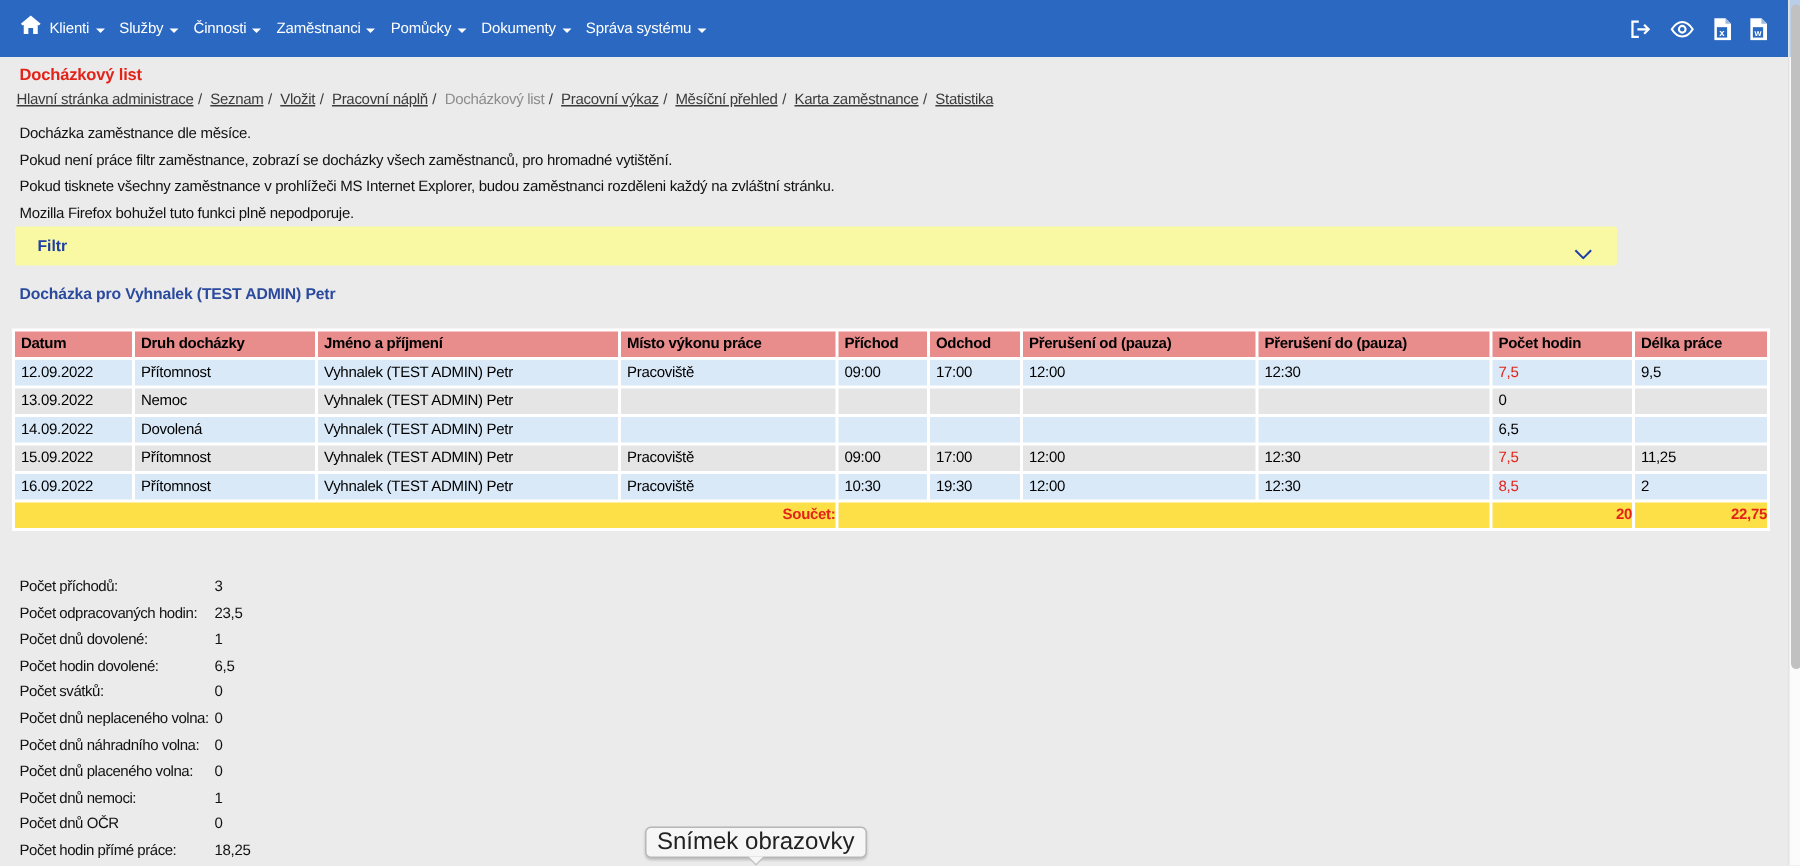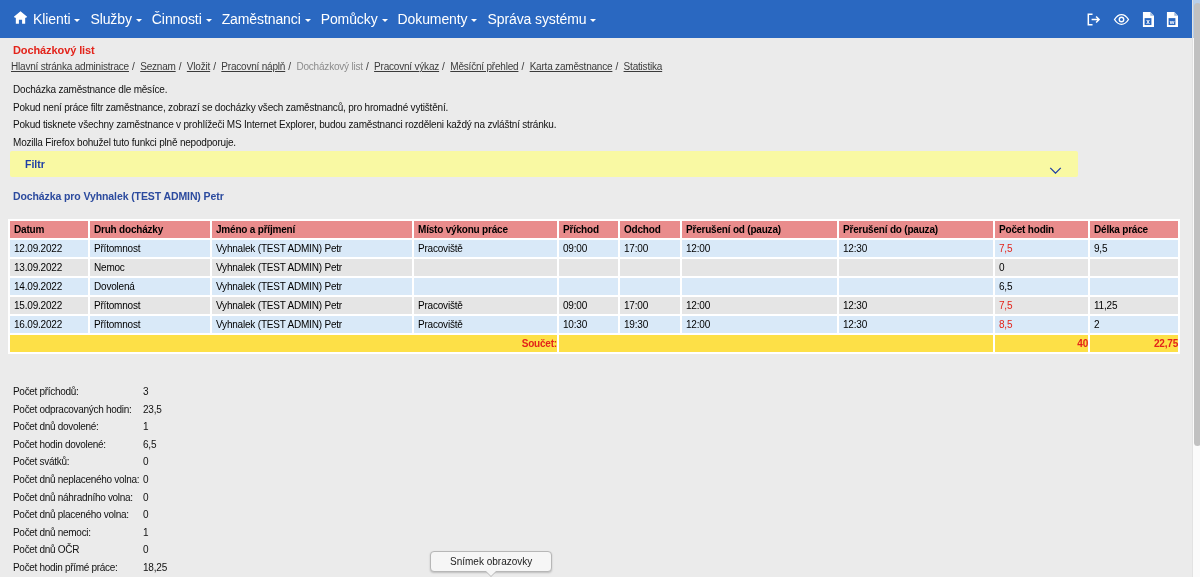--- a/index.html
+++ b/index.html
@@ -2,21 +2,21 @@
 <html><head>
 <meta charset="utf-8">
 <style>
   * { margin:0; padding:0; box-sizing:border-box; }
   html,body { width:1200px; height:577px; background:#ebebeb; font-family:"Liberation Sans",sans-serif; overflow:hidden; position:relative; }
 
   
   .navbar { position:absolute; left:0; top:0; width:1192px; height:38px; background:#2a68c1; display:flex; align-items:center; }
   .home-btn { margin-left:13px; display:flex; align-items:center; }
   .nav-items { display:flex; align-items:center; }
-  .nav-item { display:flex; align-items:center; color:#fff; font-size:14px; letter-spacing:-0.1px; padding:0 5px; cursor:pointer; }
+  .nav-item { display:flex; align-items:center; color:#fff; font-size:10px; letter-spacing:-0.1px; padding:0 5px; cursor:pointer; }
   .caret { width:0; height:0; border-left:3px solid transparent; border-right:3px solid transparent; border-top:3.5px solid #fff; margin-left:4px; margin-top:2px; }
   .nav-icons { position:absolute; right:14px; top:0; height:38px; display:flex; align-items:center; gap:12px; }
   .nav-icon { display:flex; align-items:center; }
 
   
   .page-title { position:absolute; left:13px; top:44px; font-size:11px; font-weight:bold; color:#e3231a; letter-spacing:-0.1px; }
   .breadcrumb { position:absolute; left:11px; top:61px; font-size:10px; letter-spacing:-0.2px; color:#3b3b3b; }
   .breadcrumb a { color:#3b3b3b; text-decoration:underline; cursor:pointer; }
   .breadcrumb .sep { color:#3b3b3b; padding:0 3px; }
   .breadcrumb .current { color:#8c8c8c; }
@@ -37,21 +37,21 @@
   tr.row-dark td { background:#e5e5e5; }
   tr.row-sum td { background:#fde047; font-weight:bold;text-align:right; }
   .red { color:#e3231a; }
 
   
   .summary { position:absolute; left:13px; top:383px; font-size:10px; letter-spacing:-0.3px; color:#111; }
   .summary .srow { position:relative; height:17.6px; line-height:17.6px; white-space:nowrap; }
   .summary .sval { position:absolute; left:130px; top:0; letter-spacing:-0.2px; }
 
   
-  .tooltip { position:absolute; left:430px; top:551px; height:21px; background:#f6f6f6; border:1px solid #b7b7b7; border-radius:4px; box-shadow:0 1px 2px rgba(0,0,0,.2); display:flex; align-items:center; padding:0 19px; font-size:10px; color:#222; }
+  .tooltip { position:absolute; left:430px; top:551px; height:21px; background:#f6f6f6; border:1px solid #b7b7b7; border-radius:4px; box-shadow:0 1px 2px rgba(0,0,0,.2); display:flex; align-items:center; padding:0 7px; font-size:16px; color:#222; }
   .tooltip .ptr { position:absolute; left:50%; bottom:-5px; margin-left:-5px; width:0; height:0; border-left:5px solid transparent; border-right:5px solid transparent; border-top:5px solid #f6f6f6; filter:drop-shadow(0 1px 0 #b7b7b7); }
 
   
   .scrollbar { position:absolute; right:0; top:0; width:8px; height:577px; background:#fbfbfb; border-left:1px solid #e2e2e2; }
   .scrollbar .navpart { position:absolute; top:0; left:0; width:8px; height:38px; background:#b9cfe9; }
   .scrollbar .thumb { position:absolute; top:3px; left:0.5px; width:7px; height:443px; background:#c1c1c1; border-radius:4px; }
 </style>
 </head>
 <body>
 
@@ -239,21 +239,21 @@
     <td>10:30</td>
     <td>19:30</td>
     <td>12:00</td>
     <td>12:30</td>
     <td class="red">8,5</td>
     <td>2</td>
   </tr>
   <tr class="row-sum">
     <td colspan="4" class="red">Součet:</td>
     <td colspan="4"></td>
-    <td class="red">40</td>
+    <td class="red">20</td>
     <td class="red">22,75</td>
   </tr>
 </tbody>
   </table>
 
 <div class="summary">
   <div class="srow"><span>Počet příchodů:</span><span class="sval">3</span></div>
   <div class="srow"><span>Počet odpracovaných hodin:</span><span class="sval">23,5</span></div>
   <div class="srow"><span>Počet dnů dovolené:</span><span class="sval">1</span></div>
   <div class="srow"><span>Počet hodin dovolené:</span><span class="sval">6,5</span></div>

